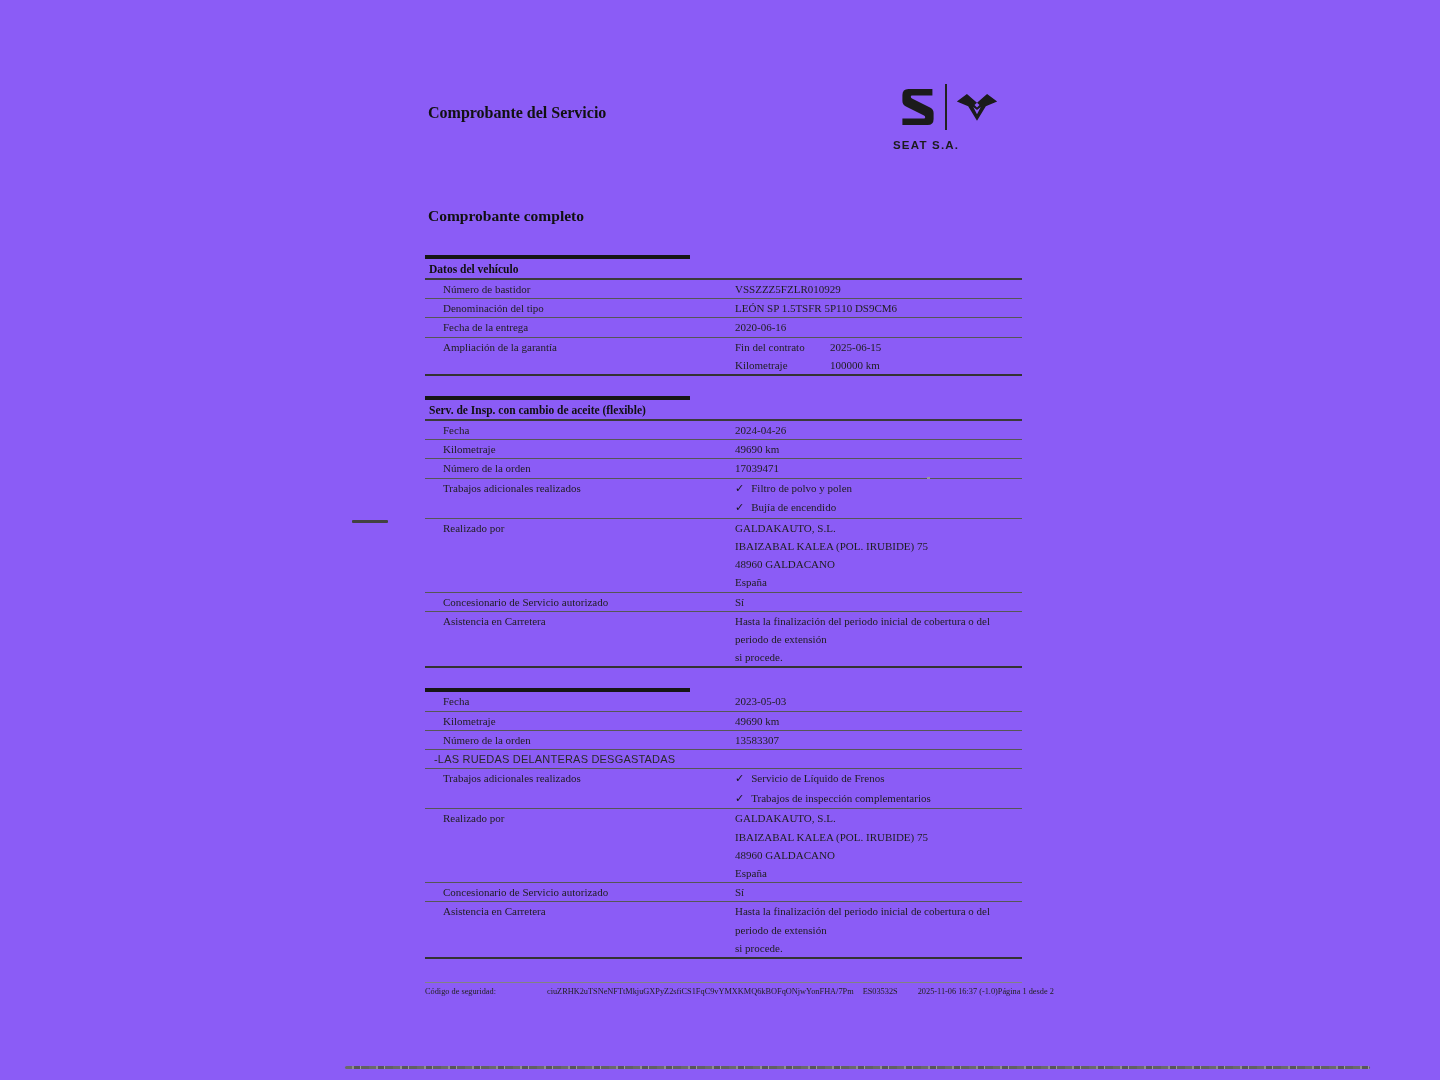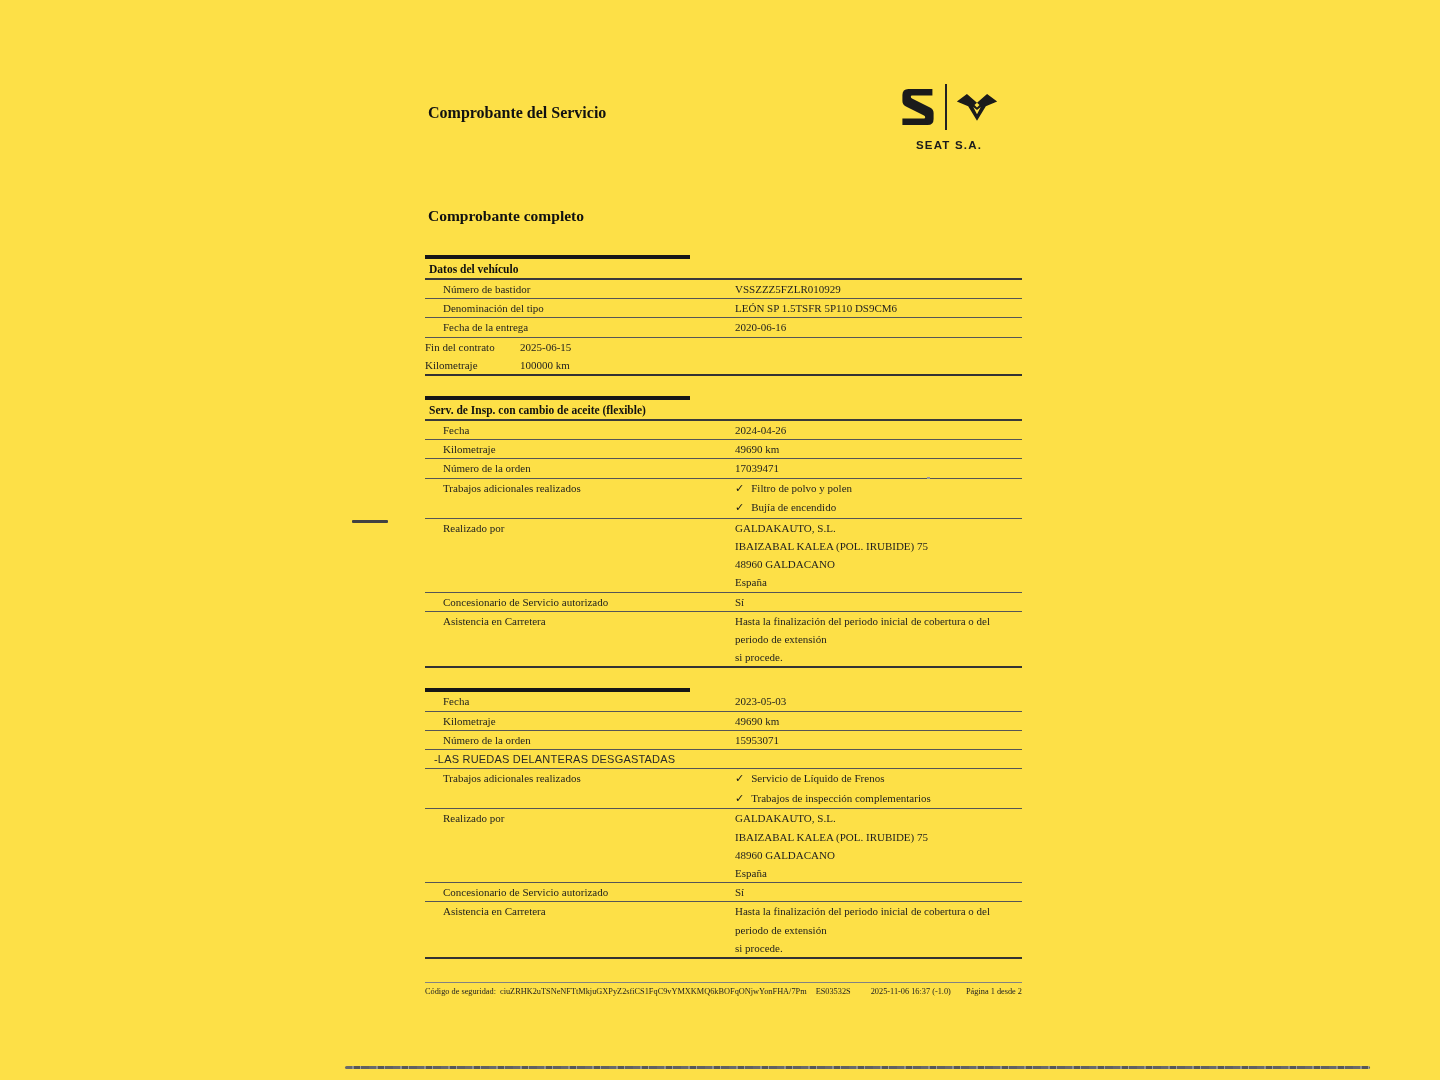--- a/index.html
+++ b/index.html
@@ -1,27 +1,27 @@
 <!DOCTYPE html>
 <html><head>
 <meta charset="utf-8">
 <style>
   html,body{margin:0;padding:0;background:#ffffff;}
   .sheet{
-    position:relative;width:1440px;height:1080px;background:#fde047;
+    position:relative;width:1440px;height:1080px;background:#8b5cf6;
     font-family:"Liberation Serif","DejaVu Serif",serif;color:#1f1f1f;
     filter:blur(0.2px);
     overflow:hidden;
   }
   
   .doc-title{
     position:absolute;left:428px;top:104px;margin:0;
     font-size:16px;font-weight:bold;color:#111;
   }
-  .brand{position:absolute;left:893px;top:82px;width:112px;text-align:center;}
+  .brand{position:absolute;left:893px;top:82px;width:112px;text-align:left;}
   .logo-row{display:flex;align-items:center;justify-content:center;gap:9px;height:50px;}
   .logo-divider{width:2px;height:46px;background:#222;}
   .seat-svg,.cupra-svg{display:block;}
   .company-name{
     margin-top:7px;font-family:"Liberation Sans","DejaVu Sans",sans-serif;
     font-size:11.5px;font-weight:bold;letter-spacing:1.2px;color:#1b1b1b;white-space:nowrap;
   }
   .doc-subtitle{
     position:absolute;left:428px;top:207px;margin:0;
     font-size:15.5px;font-weight:bold;color:#111;
@@ -55,21 +55,21 @@
     font-size:11px;letter-spacing:0.2px;color:#2a2a2a;padding-left:9px;
   }
   
   .foot{
     position:absolute;left:425px;top:982px;width:597px;
     border-top:1px solid #828282;padding-top:4px;
     font-size:8.3px;color:#222;display:flex;justify-content:space-between;
     white-space:nowrap;
   }
   .foot .sec-label{margin-right:4px;}
-  .foot .sec-code{margin-right:9px;}
+  .foot .sec-code{margin-right:9px;margin-left:47px;}
   .foot .doc-code{margin-right:20px;}
   
   .margin-dash{position:absolute;left:352px;top:520px;width:36px;height:3px;background:#424242;border-radius:1px;}
   .speck{position:absolute;left:927px;top:477px;width:3px;height:2px;background:#9a9a9a;}
   .bottom-smudge{
     position:absolute;left:345px;top:1066px;width:1025px;height:3px;border-radius:2px;
     background:repeating-linear-gradient(90deg,#6a6a6a 0 7px,#8f8f8f 7px 9px,#575757 9px 15px,#9c9c9c 15px 16px,#616161 16px 24px);
   }
 </style>
 </head>
@@ -105,20 +105,21 @@
       </div>
       <div class="row">
         <div class="lbl">Denominación del tipo</div>
         <div class="val">LEÓN SP 1.5TSFR 5P110 DS9CM6</div>
       </div>
       <div class="row">
         <div class="lbl">Fecha de la entrega</div>
         <div class="val">2020-06-16</div>
       </div>
       <div class="row">
+        <div class="lbl">Ampliación de la garantía</div>
         <div class="val">
           <div class="subrow">
             <span class="sublbl">Fin del contrato</span>
             <span>2025-06-15</span>
           </div>
           <div class="subrow">
             <span class="sublbl">Kilometraje</span>
             <span>100000 km</span>
           </div>
         </div>
@@ -178,21 +179,21 @@
       <div class="row">
         <div class="lbl">Fecha</div>
         <div class="val">2023-05-03</div>
       </div>
       <div class="row">
         <div class="lbl">Kilometraje</div>
         <div class="val">49690 km</div>
       </div>
       <div class="row">
         <div class="lbl">Número de la orden</div>
-        <div class="val">15953071</div>
+        <div class="val">13583307</div>
       </div>
       <div class="row note">-LAS RUEDAS DELANTERAS DESGASTADAS</div>
       <div class="row">
         <div class="lbl">Trabajos adicionales realizados</div>
         <div class="val">
           <div class="checkline">
             <span class="chk">✓</span><span>Servicio de Líquido de Frenos</span>
           </div>
           <div class="checkline">
             <span class="chk">✓</span><span>Trabajos de inspección complementarios</span>

